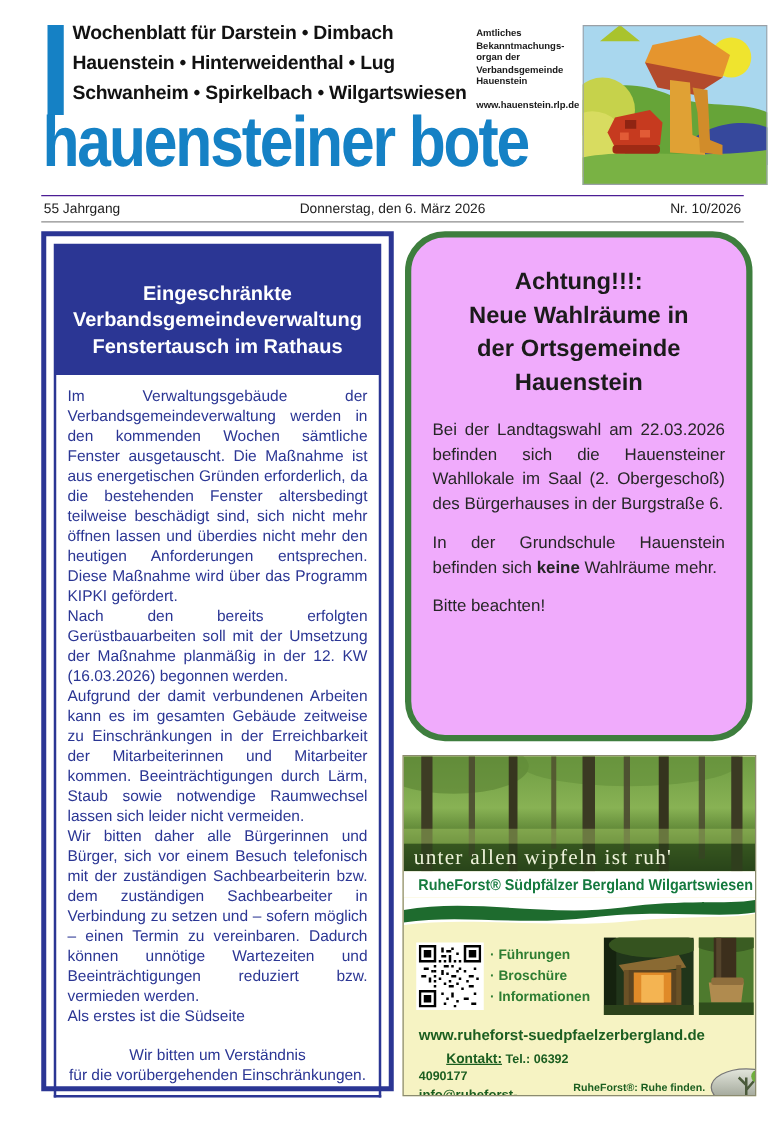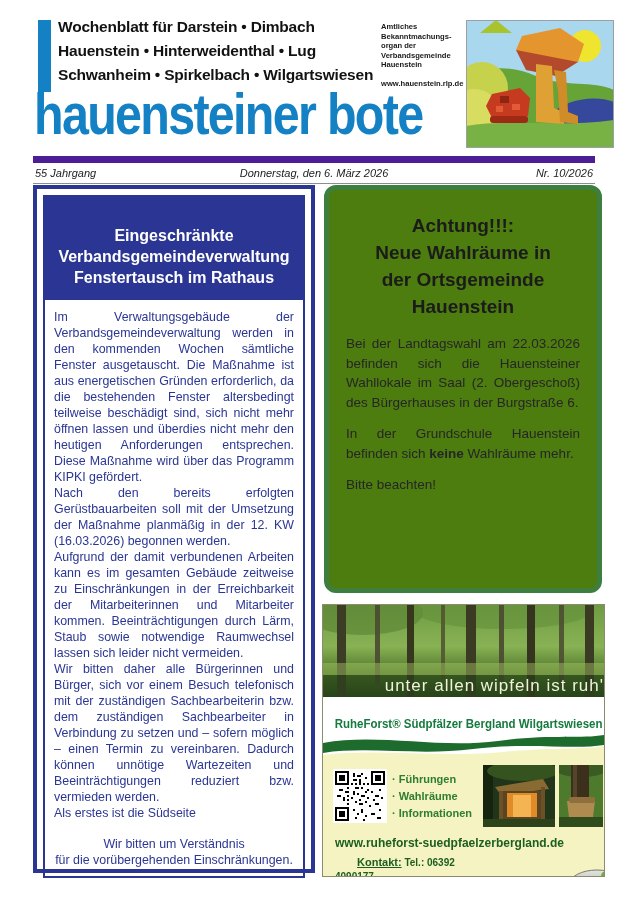--- a/index.html
+++ b/index.html
@@ -9,52 +9,52 @@
   
   .region-bar{position:absolute;left:38px;top:20px;width:13px;height:72px;background:#1581c5;}
   .region-lines{position:absolute;left:58px;top:15px;font-weight:bold;font-size:15.5px;line-height:24px;color:#121212;letter-spacing:-0.2px;}
   .organ-info{position:absolute;left:381px;top:22px;font-weight:bold;font-size:7.6px;line-height:9.6px;color:#1a1a1a;}
   .organ-site{margin-top:9px;font-weight:bold;font-size:7.6px;color:#1a1a1a;text-decoration:none;display:block;}
   .artwork{position:absolute;left:466px;top:20px;width:148px;height:128px;}
   .masthead{position:absolute;left:34px;top:86px;font-size:57px;font-weight:bold;color:#1581c5;
             letter-spacing:-2px;white-space:nowrap;line-height:1;transform:scaleX(.85);transform-origin:left top;}
 
   
-  .dateline{position:absolute;left:33px;top:156px;width:562px;border-top:7px solid #4c1d95;border-bottom:1px solid #8d8d8d;
-            height:20px;display:flex;align-items:center;font-size:11px;color:#222;font-style:italic;}
+  .dateline{position:absolute;left:33px;top:156px;width:562px;border-top:1px solid #4c1d95;border-bottom:1px solid #8d8d8d;
+            height:20px;display:flex;align-items:center;font-size:11px;color:#222;}
   .dateline .vol{position:absolute;left:2px;}
   .dateline .date{position:absolute;left:0;right:0;text-align:center;}
   .dateline .issue{position:absolute;right:2px;}
 
   
   .left-article{position:absolute;left:33px;top:185px;width:282px;height:688px;box-sizing:border-box;
                 border:4px solid #2b3694;padding:6px;display:flex;flex-direction:column;background:#fff;}
   .article-title{background:#2b3694;color:#fff;text-align:center;font-weight:bold;font-size:16px;line-height:21px;padding:30px 4px 12px;}
   .article-body{flex:1;border:2px solid #2b3694;border-top:none;padding:9px 9px 8px;color:#2b3694;
                 font-size:12.4px;line-height:16px;}
   .article-body p{margin:0;text-align:justify;}
   .note-line{text-align:left;}
   .closing{margin-top:15px;text-align:center;}
 
   
   .notice-box{position:absolute;left:324px;top:185px;width:278px;height:408px;box-sizing:border-box;
-              background:#4d7c0f;border:5px solid #3e7e3e;border-radius:12px;padding:22px 17px;}
+              background:#f0abfc;border:5px solid #3e7e3e;border-radius:32px;padding:22px 17px;}
   .notice-title{text-align:center;font-weight:bold;font-size:19px;line-height:27px;color:#1b1b1b;margin-bottom:14px;}
   .notice-box p{margin:0 0 12px;font-size:13.5px;line-height:19.5px;color:#262626;text-align:justify;}
   .notice-box p.last{margin-bottom:0;}
   .kw{font-weight:bold;}
 
   
   .ad-box{position:absolute;left:322px;top:604px;width:283px;height:273px;box-sizing:border-box;
           border:1px solid #8b8b70;background:#f6f3c3;overflow:hidden;}
   .forest-photo{position:relative;width:100%;height:92px;}
   .forest-photo svg{display:block;width:100%;height:92px;}
-  .ad-slogan{position:absolute;left:18px;right:0;bottom:1px;text-align:right;
-             font-family:Liberation Sans, sans-serif;font-size:17px;color:#eef3da;letter-spacing:1px;}
-  .brand-band{background:#fff;text-align:center;padding:17px 0 1px;}
+  .ad-slogan{position:absolute;left:8px;right:0;bottom:1px;text-align:left;
+             font-family:Liberation Serif, serif;font-size:17px;color:#eef3da;letter-spacing:1px;}
+  .brand-band{background:#fff;text-align:center;padding:2px 0 1px;}
   .brand-band span{display:inline-block;font-weight:bold;font-size:12.5px;color:#157a3e;white-space:nowrap;
                    transform:scaleX(.92);transform-origin:center;}
   .wave svg{display:block;width:100%;height:26px;}
   .ad-content{display:flex;align-items:center;gap:5px;padding:6px 10px 4px;}
   .qr{width:50px;height:50px;background:#fff;padding:2px;flex:0 0 auto;}
   .qr svg{display:block;width:100%;height:100%;}
   .bullets{width:86px;flex:0 0 auto;}
   .bullet{font-weight:bold;font-size:11px;line-height:17px;color:#2e7d32;white-space:nowrap;}
   .bullet::before{content:"· ";}
   .ad-photos{display:flex;gap:4px;flex:0 0 auto;}
@@ -253,21 +253,21 @@
               <rect x="15" y="22" width="1" height="1"></rect>
               <rect x="18" y="21" width="2" height="1"></rect>
             <rect x="10" y="23" width="1" height="1"></rect>
               <rect x="14" y="24" width="1" height="1"></rect>
               <rect x="21" y="23" width="2" height="1"></rect>
           </g>
         </svg>
       </div>
       <div class="bullets">
         <div class="bullet">Führungen</div>
-        <div class="bullet">Wahlräume</div>
+        <div class="bullet">Broschüre</div>
         <div class="bullet">Informationen</div>
       </div>
       <div class="ad-photos">
         <svg viewBox="0 0 72 62" width="72" height="62">
           <rect width="72" height="62" fill="#20351a"></rect>
           <rect x="0" y="0" width="10" height="62" fill="#15230f"></rect>
           <ellipse cx="40" cy="6" rx="36" ry="10" fill="#35531f"></ellipse>
           <polygon points="12,22 60,14 66,24 18,30" fill="#8a6a33"></polygon>
           <rect x="18" y="26" width="44" height="28" fill="#5b4421"></rect>
           <rect x="24" y="28" width="30" height="24" fill="#e08a28"></rect>

